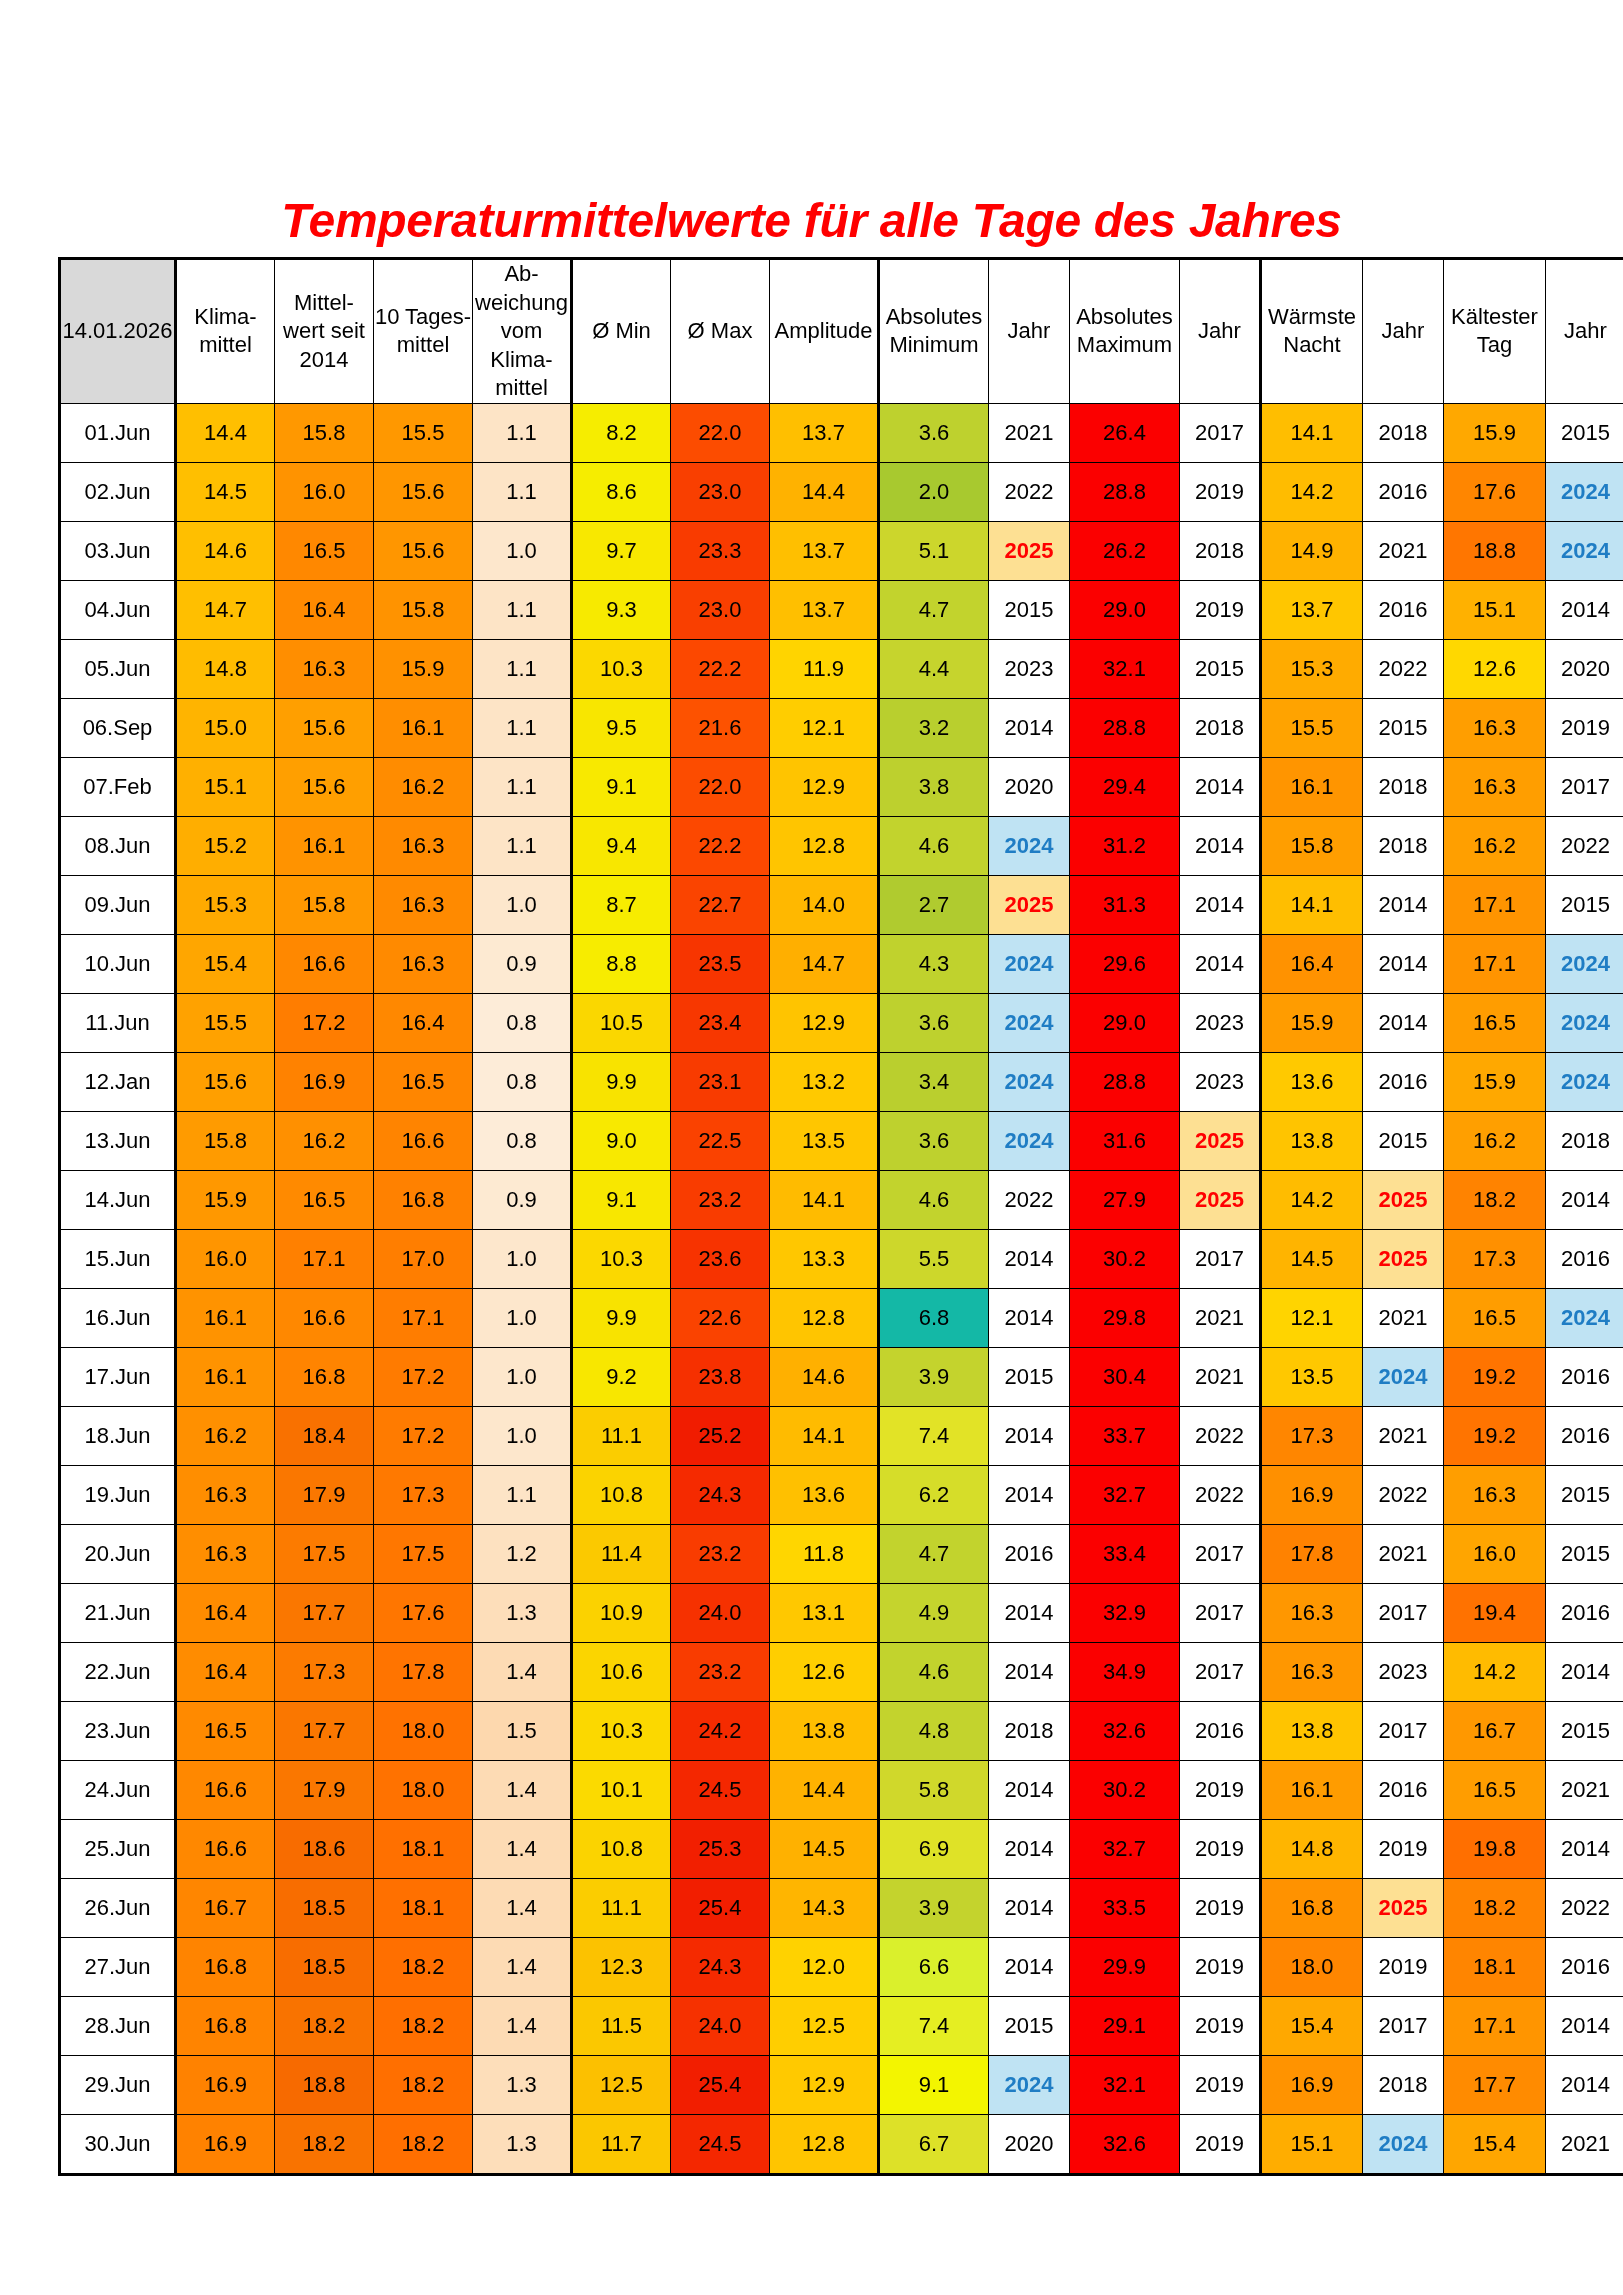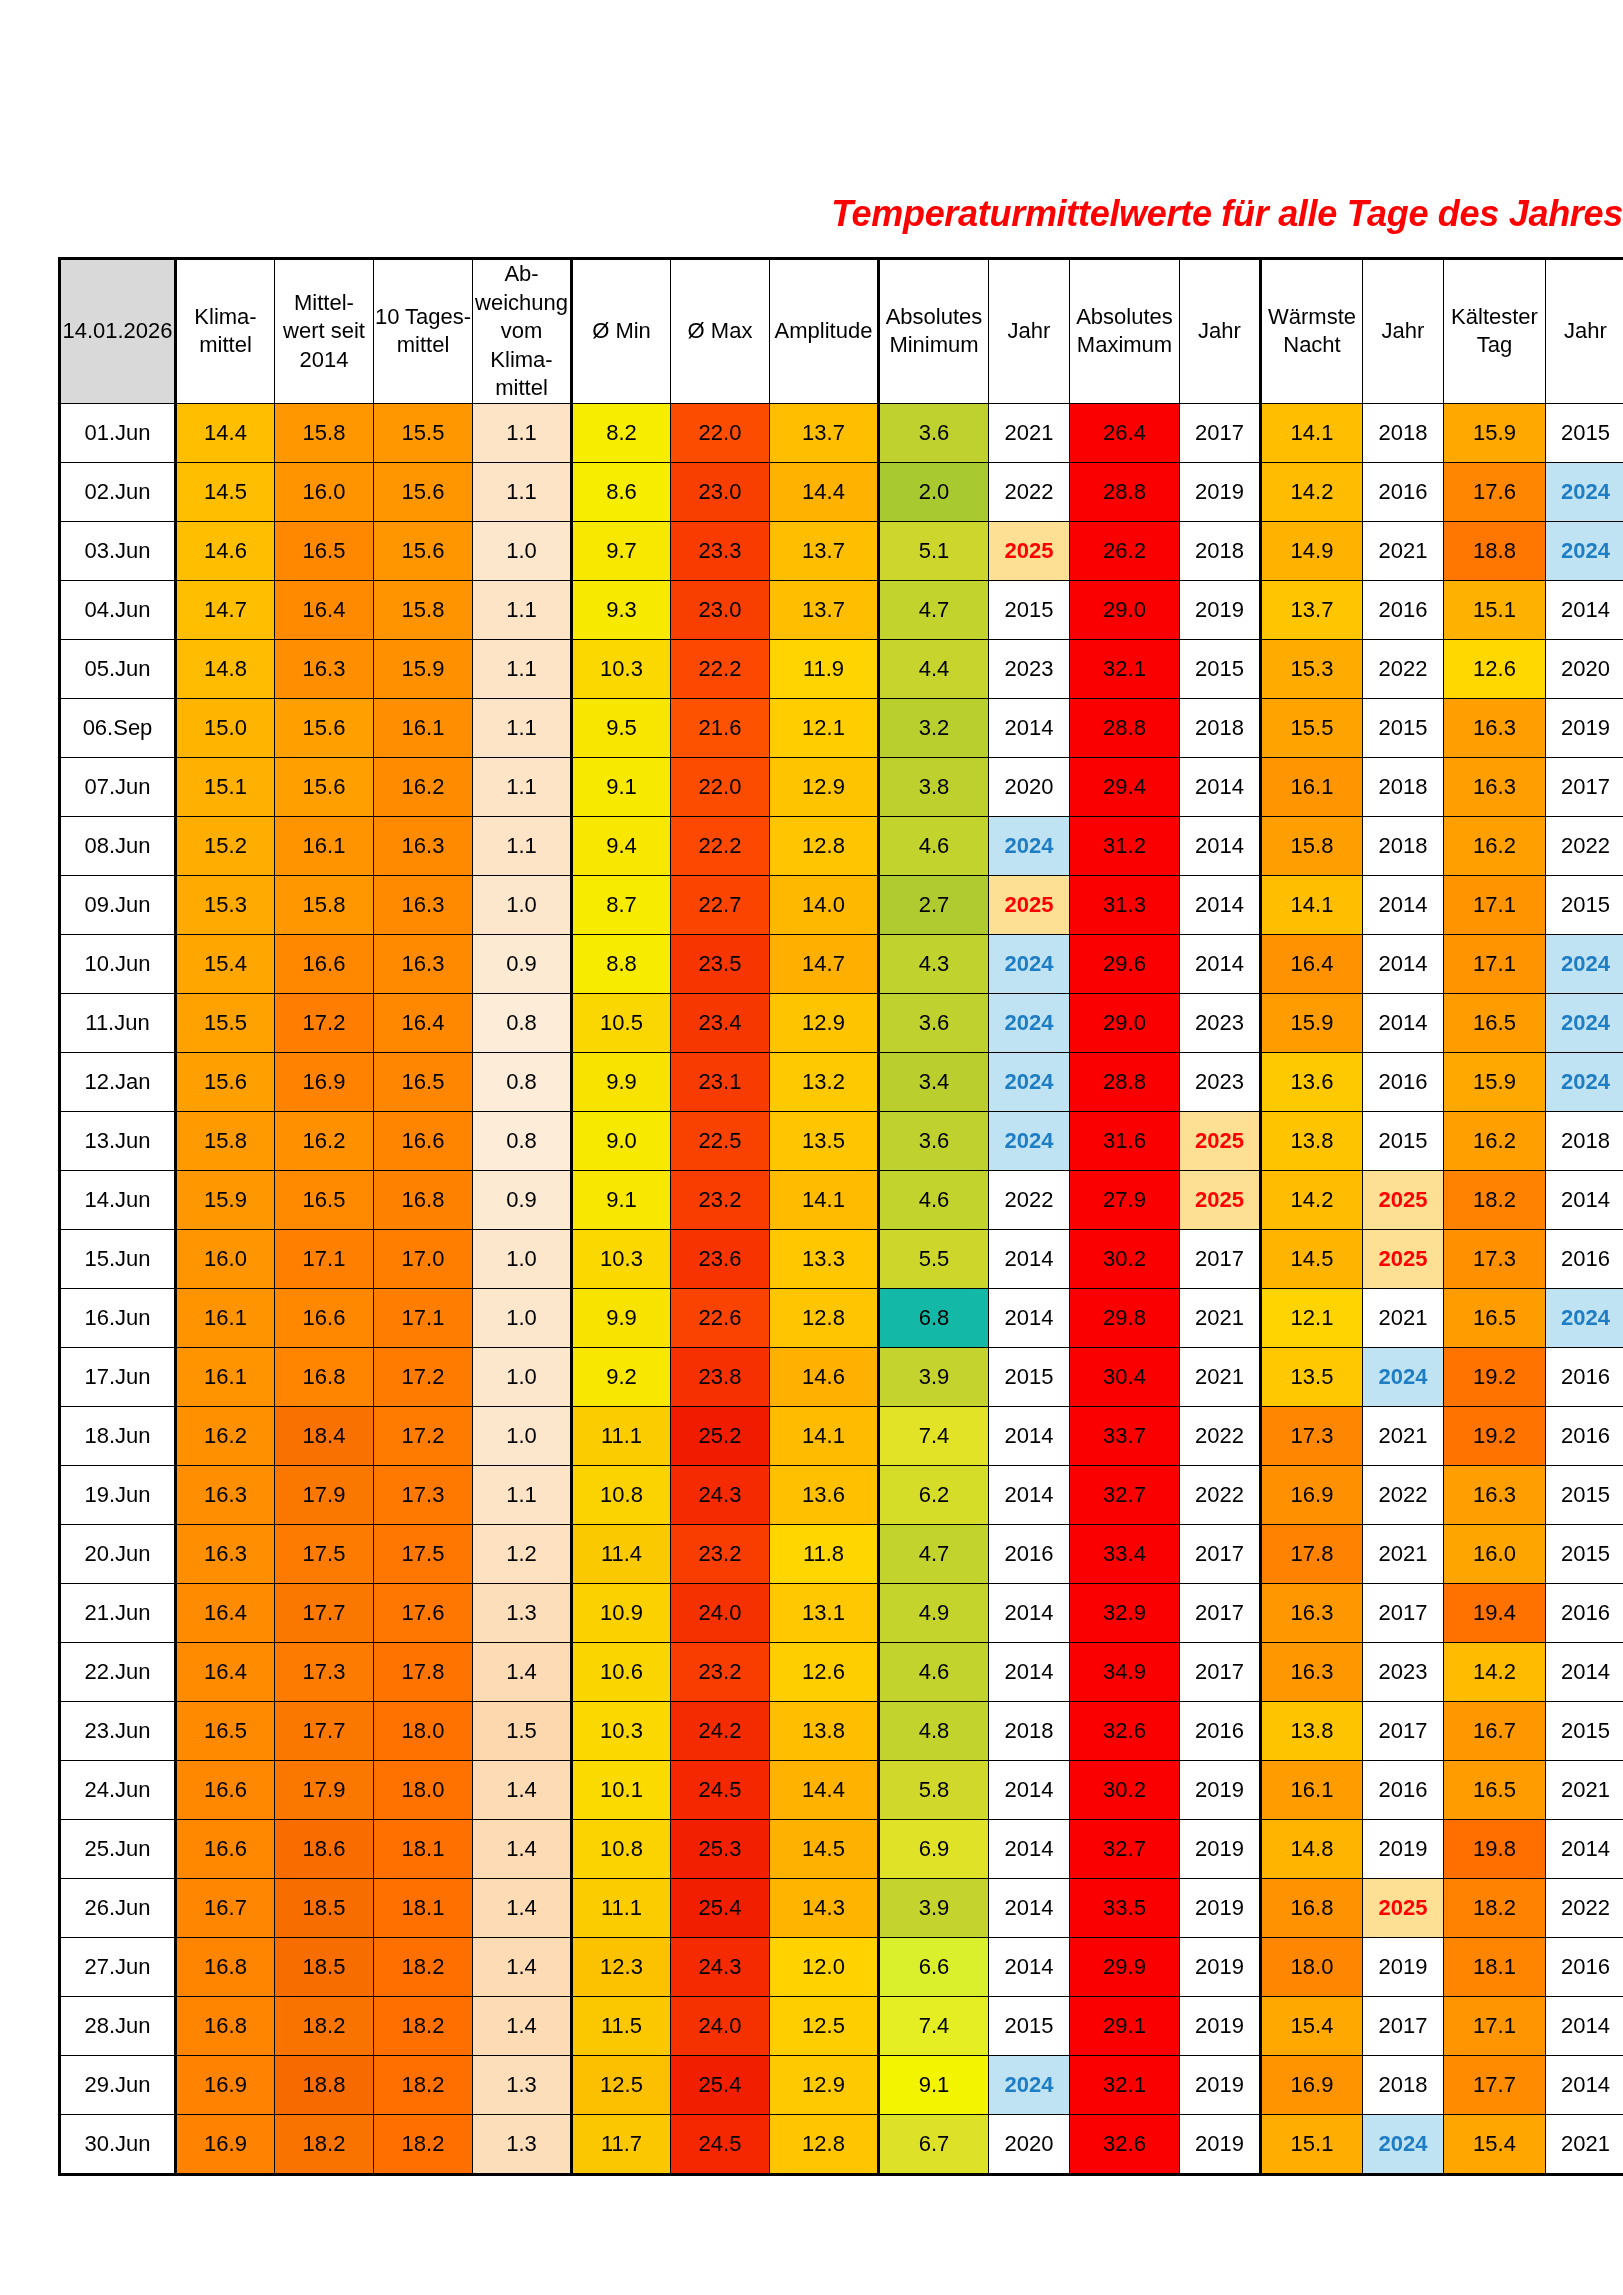--- a/index.html
+++ b/index.html
@@ -17,22 +17,22 @@
     position: relative;
     width: 1623px;
     height: 2295px;
     box-sizing: border-box;
   }
   .title {
     position: absolute;
     top: 193px;
     left: 0;
     width: 1623px;
-    text-align: right;
-    font-size: 36px;
+    text-align: center;
+    font-size: 48px;
     font-weight: bold;
     font-style: italic;
     color: #ff0000;
     letter-spacing: -0.3px;
     font-family: "Liberation Sans", sans-serif;
   }
   .table-wrap {
     position: absolute;
     top: 257px;
     left: 58px;
@@ -244,21 +244,21 @@
             <td class="gsep-l wtext" style="background: rgb(185, 207, 46);">3.2</td>
             <td class="" style="background: rgb(255, 255, 255);">2014</td>
             <td class="" style="background: rgb(251, 0, 0);">28.8</td>
             <td class="gsep-r" style="background: rgb(255, 255, 255);">2018</td>
             <td class="gsep-l" style="background: rgb(255, 163, 0);">15.5</td>
             <td class="" style="background: rgb(255, 255, 255);">2015</td>
             <td class="" style="background: rgb(255, 158, 0);">16.3</td>
             <td class="" style="background: rgb(255, 255, 255);">2019</td>
           </tr>
           <tr>
-            <td class="daycell">07.Jun</td>
+            <td class="daycell">07.Feb</td>
             <td class="" style="background: rgb(255, 176, 0);">15.1</td>
             <td class="b" style="background: rgb(255, 159, 0);">15.6</td>
             <td class="" style="background: rgb(255, 140, 0);">16.2</td>
             <td class="" style="background: rgb(253, 228, 198);">1.1</td>
             <td class="gsep-l" style="background: rgb(248, 233, 0);">9.1</td>
             <td class="" style="background: rgb(252, 76, 0);">22.0</td>
             <td class="gsep-r" style="background: rgb(255, 196, 0);">12.9</td>
             <td class="gsep-l wtext" style="background: rgb(189, 208, 46);">3.8</td>
             <td class="" style="background: rgb(255, 255, 255);">2020</td>
             <td class="" style="background: rgb(251, 0, 0);">29.4</td>

